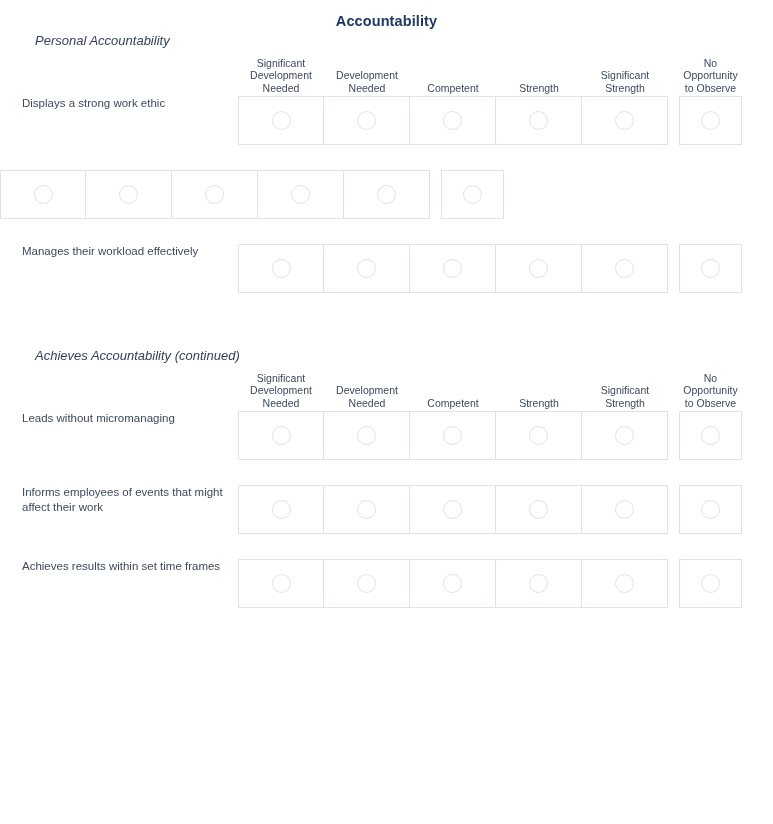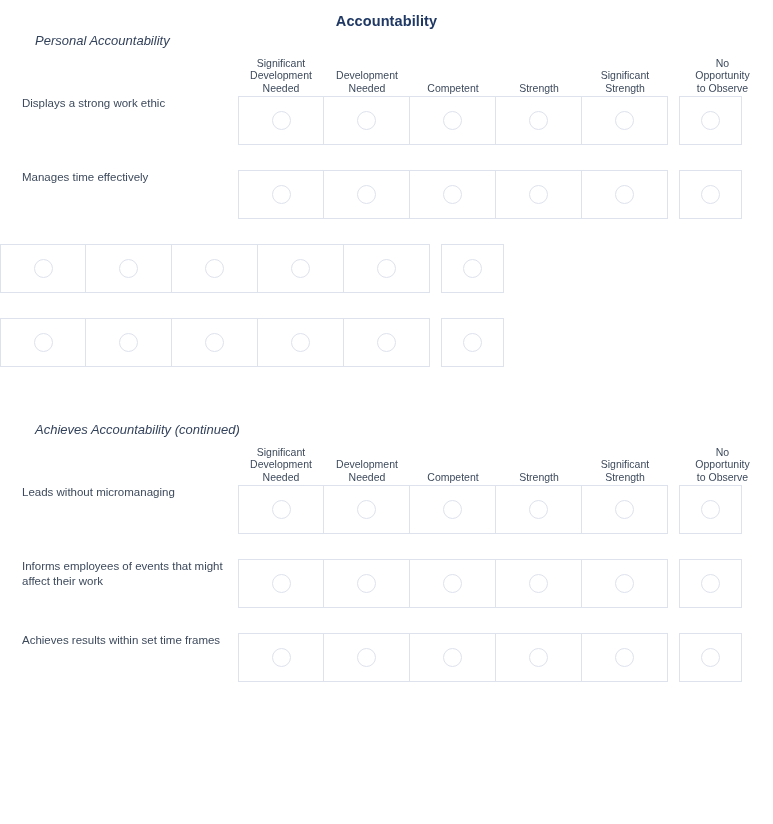--- a/index.html
+++ b/index.html
@@ -63,21 +63,21 @@
     flex: 0 0 86px;
     text-align: center;
     font-size: 10.5px;
     line-height: 12.5px;
     color: #3d4a5c;
     padding-bottom: 2px;
   }
   .col-head.last {
     width: 63px;
     flex: 0 0 63px;
-    margin-left: 23px;
+    margin-left: 11px;
   }
 
   .matrix-row {
     display: flex;
     align-items: flex-start;
     min-height: 49px;
     margin-bottom: 25px;
   }
   .row-label {
     width: 238px;
@@ -161,65 +161,43 @@
               </div>
               <div class="cell">
                 <span class="radio"></span>
               </div>
               <div class="cell detached">
                 <span class="radio"></span>
               </div>
             </div>
           </div>
           <div class="matrix-row">
-            <div class="row-label">Manages time effectively</div>
-            <div class="row-cells">
-              <div class="cell first">
-                <span class="radio"></span>
-              </div>
-              <div class="cell">
-                <span class="radio"></span>
-              </div>
-              <div class="cell">
-                <span class="radio"></span>
-              </div>
-              <div class="cell">
-                <span class="radio"></span>
-              </div>
-              <div class="cell">
-                <span class="radio"></span>
-              </div>
-              <div class="cell detached">
-                <span class="radio"></span>
-              </div>
-            </div>
-          </div>
-          <div class="matrix-row">
-            <div class="row-cells">
-              <div class="cell first">
-                <span class="radio"></span>
-              </div>
-              <div class="cell">
-                <span class="radio"></span>
-              </div>
-              <div class="cell">
-                <span class="radio"></span>
-              </div>
-              <div class="cell">
-                <span class="radio"></span>
-              </div>
-              <div class="cell">
-                <span class="radio"></span>
-              </div>
-              <div class="cell detached">
-                <span class="radio"></span>
-              </div>
-            </div>
-          </div>
-          <div class="matrix-row">
+            <div class="row-cells">
+              <div class="cell first">
+                <span class="radio"></span>
+              </div>
+              <div class="cell">
+                <span class="radio"></span>
+              </div>
+              <div class="cell">
+                <span class="radio"></span>
+              </div>
+              <div class="cell">
+                <span class="radio"></span>
+              </div>
+              <div class="cell">
+                <span class="radio"></span>
+              </div>
+              <div class="cell detached">
+                <span class="radio"></span>
+              </div>
+            </div>
+          </div>
+          <div class="matrix-row">
+            <div class="row-label">Manages their workload effectively</div>
             <div class="row-cells">
               <div class="cell first">
                 <span class="radio"></span>
               </div>
               <div class="cell">
                 <span class="radio"></span>
               </div>
               <div class="cell">
                 <span class="radio"></span>
               </div>

